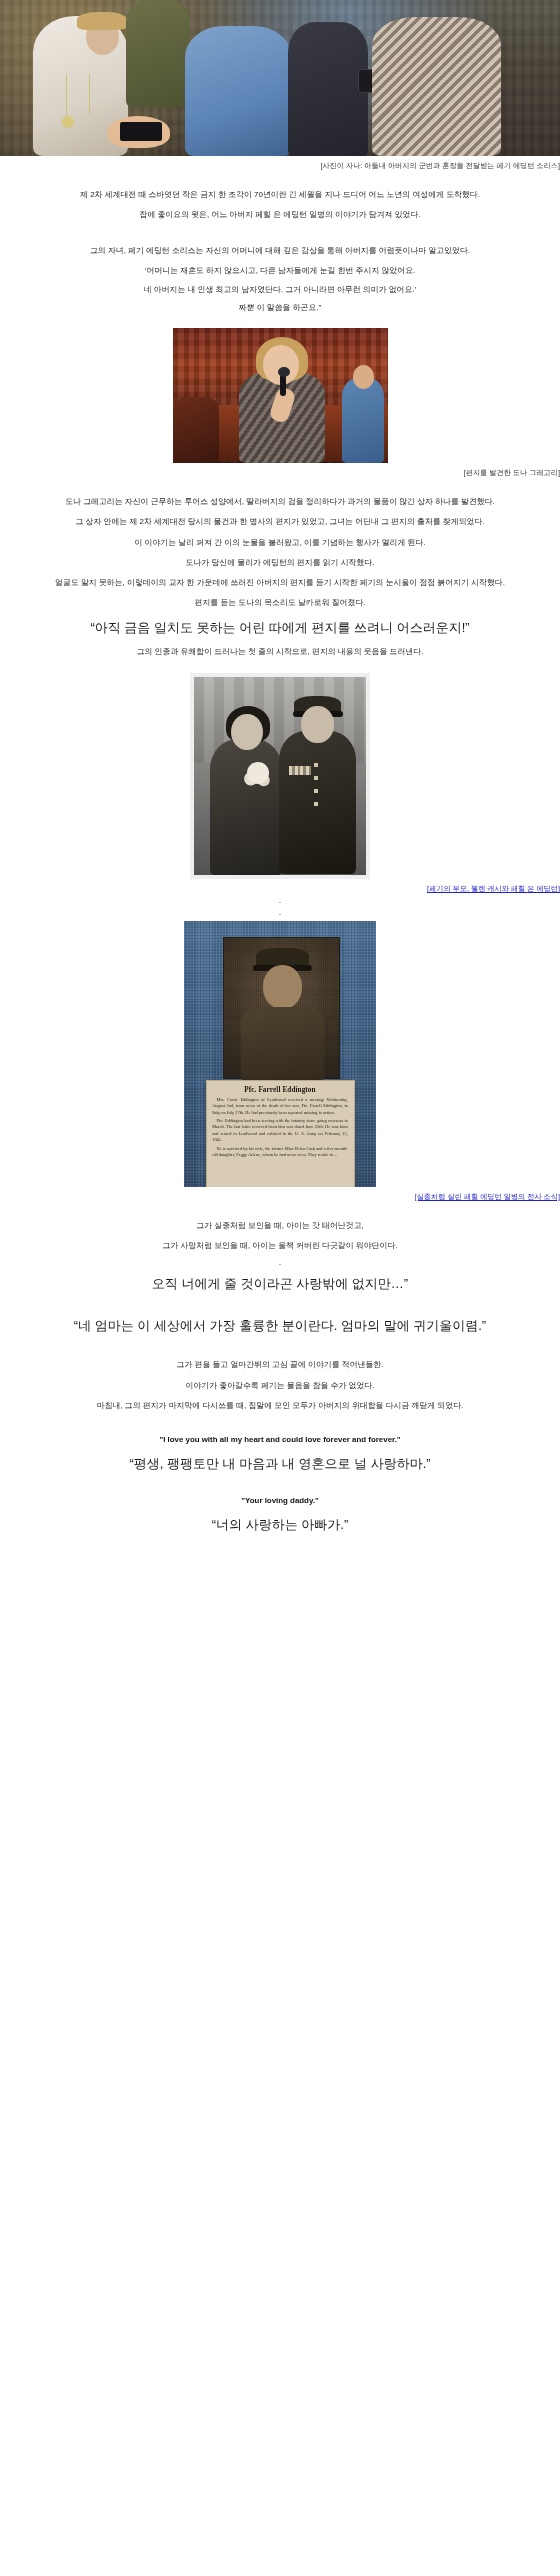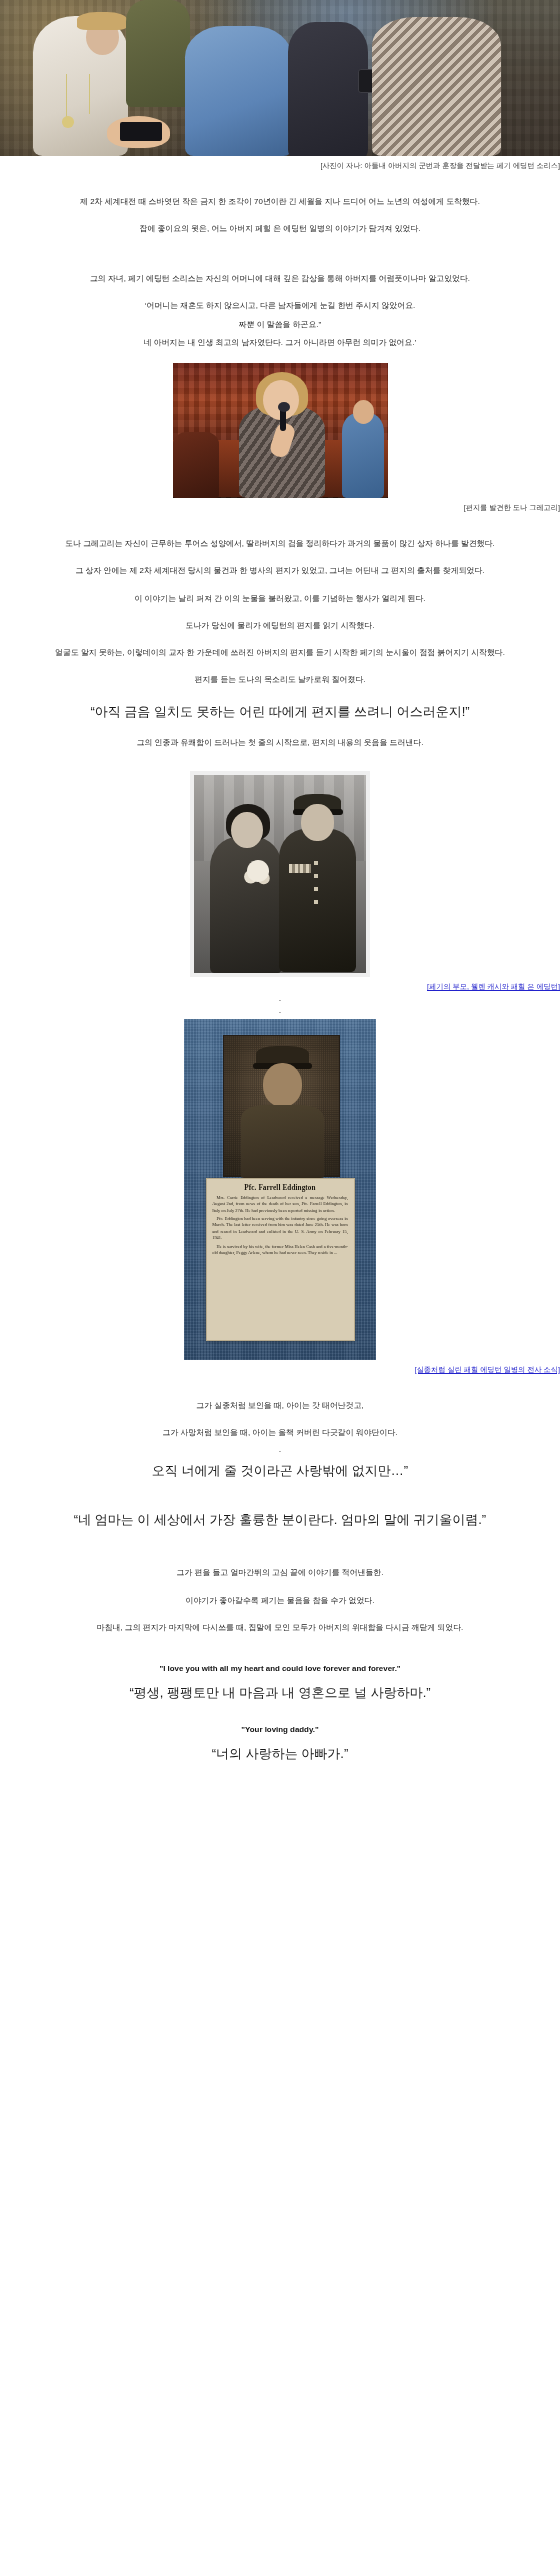--- a/index.html
+++ b/index.html
@@ -19,21 +19,21 @@
     position: relative;
   }
 
   
   .para {
     text-align: center;
     font-size: 7.9px;
     line-height: 1.55;
     color: #1a1a1a;
     padding: 0 33px;
-    margin: 15px 0;
+    margin: 8px 0;
   }
   .para.tight { margin: 6.4px 0; }
   .para.bold {
     font-weight: normal;
     font-size: 13px;
   }
   .caption {
     text-align: right;
     font-size: 7.2px;
     color: #333333;
@@ -287,21 +287,21 @@
     background: repeating-linear-gradient(90deg, #d8cfbb 0 2.9px, #8d8472 2.9px 5.7px);
   }
   .p3-buttons {
     position: absolute; left: 120px; top: 86px; width: 4.3px; height: 50px;
     background: repeating-linear-gradient(180deg, #cfc6b0 0 3.6px, transparent 3.6px 13px);
   }
 
   
   .photo4 {
     width: 192px;
-    height: 341px;
+    height: 266px;
     position: relative;
     overflow: hidden;
     background: #3d5f86;
   }
   .p4-denim {
     position: absolute; inset: 0;
     background:
       repeating-linear-gradient(90deg, rgba(255,255,255,.07) 0 1.4px, rgba(0,0,0,.06) 1.4px 2.9px),
       repeating-linear-gradient(0deg, rgba(255,255,255,.05) 0 1.4px, rgba(0,0,0,.05) 1.4px 2.9px),
       linear-gradient(180deg, #4a6e94 0%, #3a5b80 50%, #2f4c6d 100%);
@@ -401,22 +401,22 @@
 
   <div class="blk"></div>
 
   <div class="para">제 2차 세계대전 때 스바엿던 작은 금지 한 조각이 70년이란 긴 세월을 지나 드디어 어느 노년의 여성에게 도착했다.</div>
   <div class="para">잡에 좋이요의 뮛은, 어느 아버지 페힐 은 에딩턴 일병의 이야기가 담겨져 있었다.</div>
 
   <div class="blk"></div>
 
   <div class="para">그의 자녀, 페기 에딩턴 소리스는 자신의 어머니에 대해 깊은 감상을 통해 아버지를 어렴풋이나마 알고있었다.</div>
   <div class="para tight">‘어머니는 재혼도 하지 않으시고, 다른 남자들에게 눈길 한번 주시지 않았어요.</div>
+  <div class="para tight">네 아버지는 내 인생 최고의 남자였단다. 그거 아니라면 아무런 의미가 없어요.’</div>
   <div class="para tight">짜뿐 이 말씀을 하곤요.”</div>
-  <div class="para tight">네 아버지는 내 인생 최고의 남자였단다. 그거 아니라면 아무런 의미가 없어요.’</div>
 
   <div class="blk"></div>
 
   <div class="img-wrap">
     <div class="photo2">
       <div class="p2-bg"></div>
       <div class="p2-crowd"></div>
       <div class="p2-band"></div>
       <div class="p2-left"></div>
       <div class="p2-body"></div>

